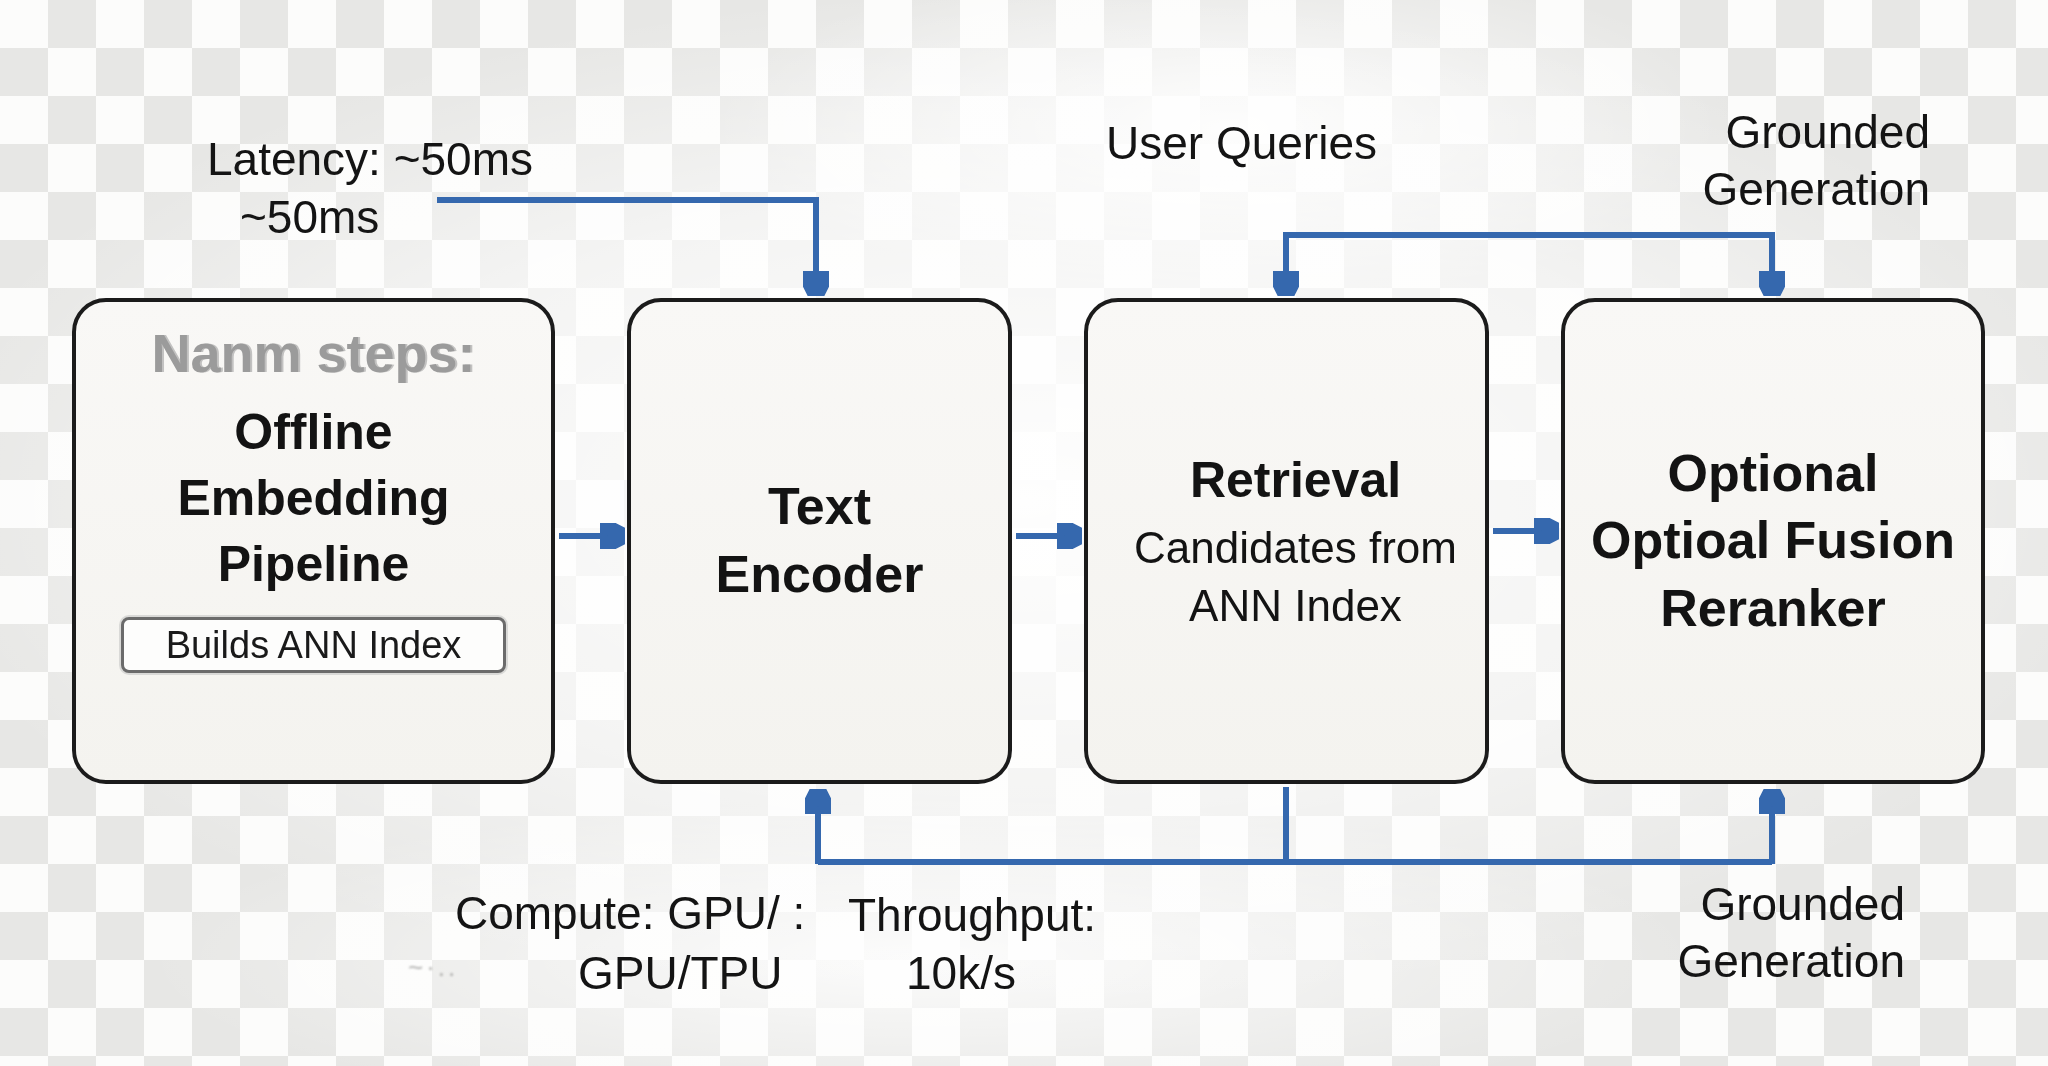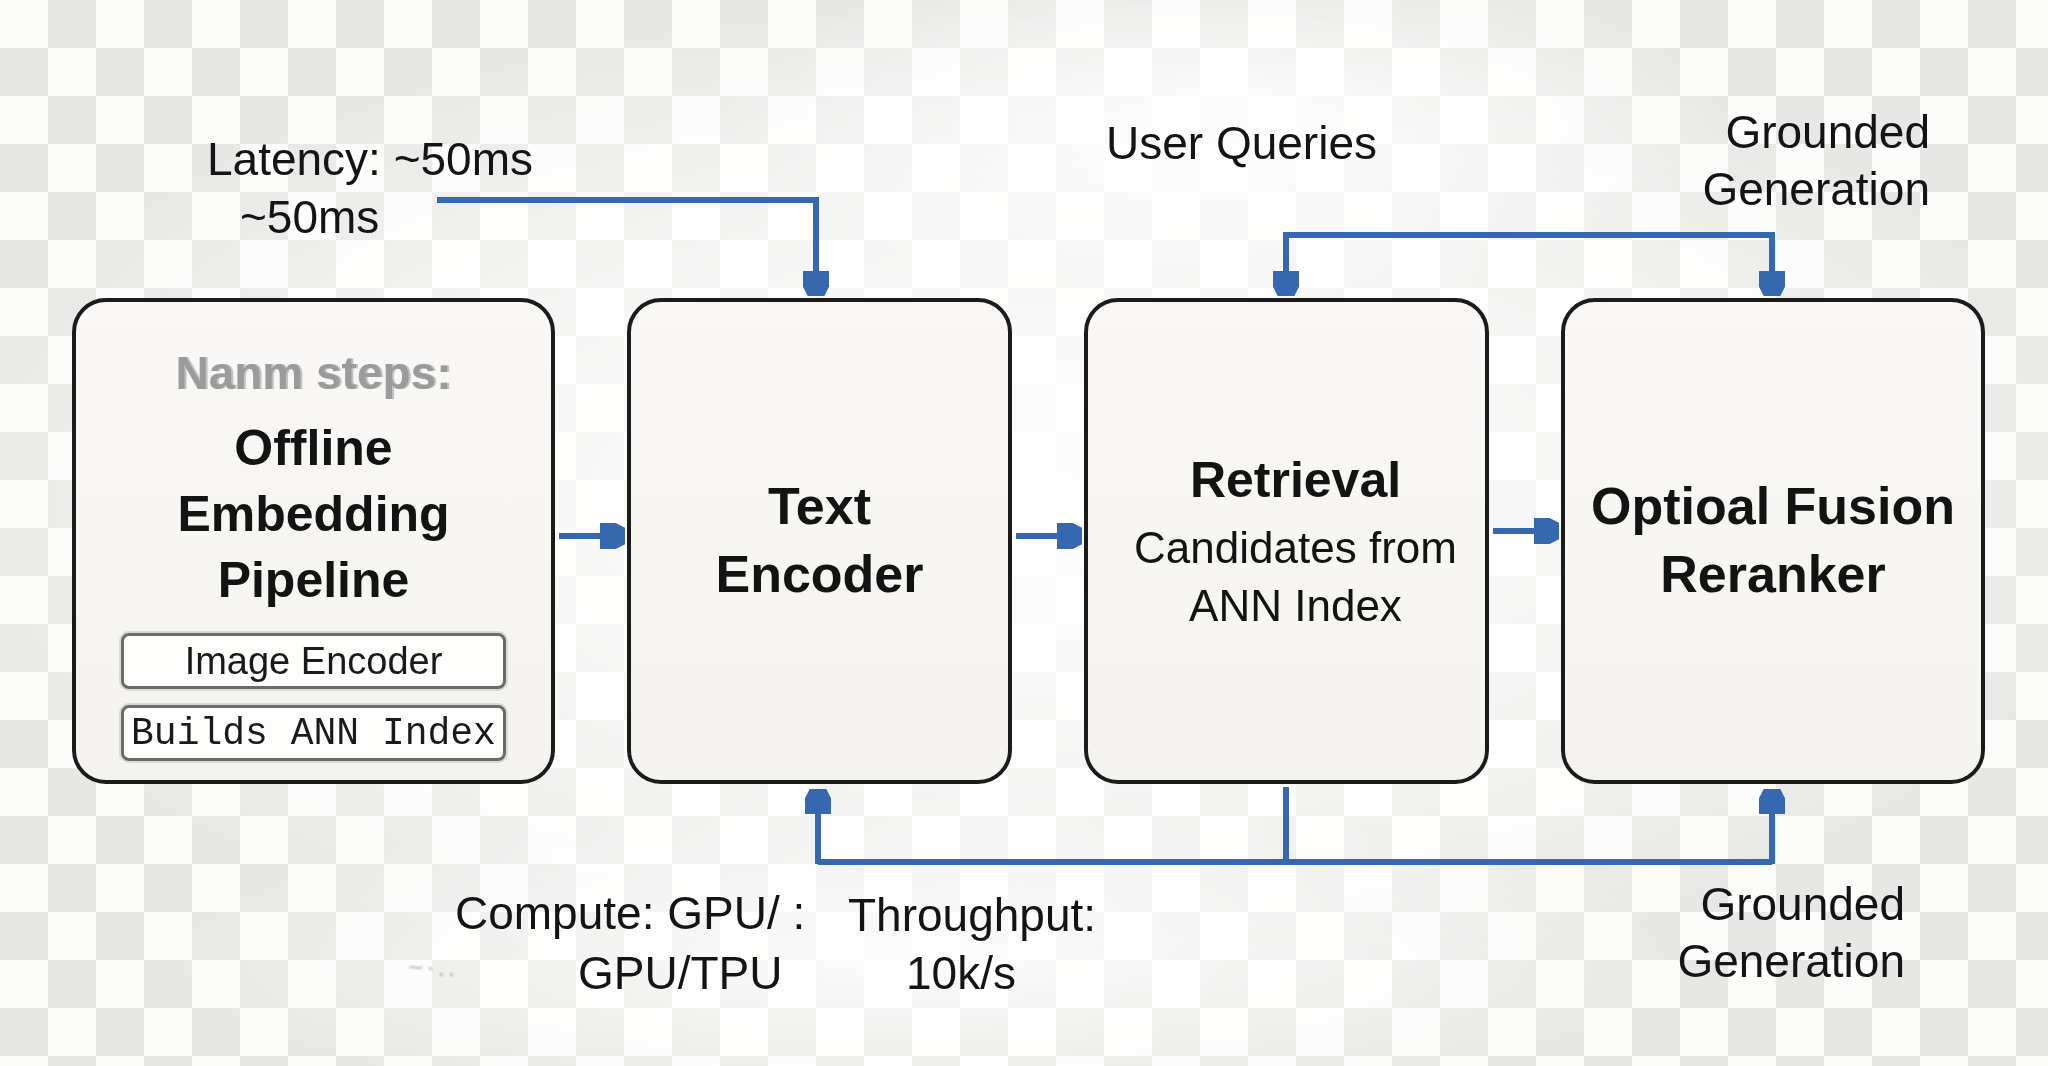--- a/index.html
+++ b/index.html
@@ -23,21 +23,21 @@
   svg.arrows { position:absolute; left:0; top:0; pointer-events:none; }
   svg.arrows path { fill:none; stroke:#3568ae; stroke-width:6; }
   .box {
     position:absolute; box-sizing:border-box;
     background:linear-gradient(180deg,#f9f8f6 0%,#f4f3ef 100%);
     border:4px solid #1b1b1b; border-radius:34px;
     display:flex; flex-direction:column; align-items:center;
   }
   .box.center { justify-content:center; }
   .box-title {
-    margin-top:44px; font-weight:700; font-size:46px; color:#9b9b9b;
+    margin-top:20px; font-weight:700; font-size:54px; color:#9b9b9b;
     filter:blur(.6px); text-shadow:2px 0 0 rgba(150,150,150,.55);
   }
   .box-heading { font-weight:700; font-size:50px; line-height:1.32; text-align:center; }
   .box-heading.xl { font-size:52px; line-height:1.3; }
   .box-heading span { display:block; }
   .box-body { font-size:44px; line-height:1.32; text-align:center; margin-top:6px; }
   .box-body span { display:block; }
   .offline-heading { margin-top:15px;text-align:center; }
   .chip {
     box-sizing:border-box; width:385px; height:56px; margin-top:20px;
@@ -80,41 +80,41 @@
     <path d="M1772,864 V793" marker-end="url(#ah)" stroke="#3568ae"></path>
   </svg>
 
   <div class="box" style="left:72px; top:298px; width:483px; height:486px;">
     <div class="box-title">Nanm steps:</div>
     <div class="box-heading offline-heading">
       <span>Offline</span>
       <span>Embedding</span>
       <span>Pipeline</span>
     </div>
-    <div class="chip">Image Encoder</div>
     <div class="chip">Builds ANN Index</div>
   </div>
 
   <div class="box center" style="left:627px; top:298px; width:385px; height:486px;">
     <div class="box-heading xl">
       <span>Text</span>
       <span>Encoder</span>
     </div>
   </div>
 
   <div class="box center" style="left:1084px; top:298px; width:405px; height:486px;padding-left:18px;">
     <div class="box-heading">Retrieval</div>
     <div class="box-body">
       <span>Candidates from</span>
       <span>ANN Index</span>
     </div>
   </div>
 
   <div class="box center" style="left:1561px; top:298px; width:424px; height:486px;">
     <div class="box-heading xl">
+      <span>Optional</span>
       <span>Optioal Fusion</span>
       <span>Reranker</span>
     </div>
   </div>
 
   <div class="lbl" style="left:207px; top:132px;">Latency: ~50ms</div>
   <div class="lbl" style="left:240px; top:190px;">~50ms</div>
 
   <div class="lbl" style="left:1106px; top:116px;">User Queries</div>
 

